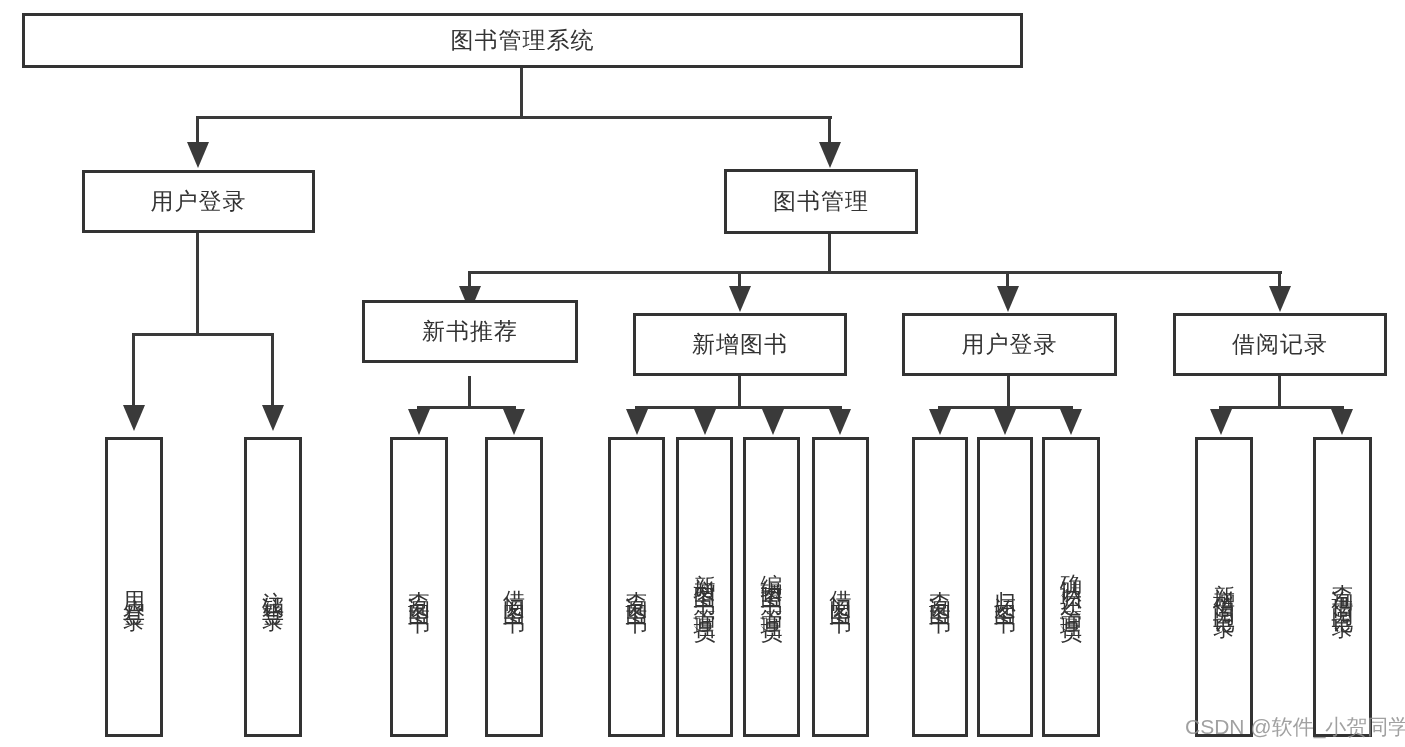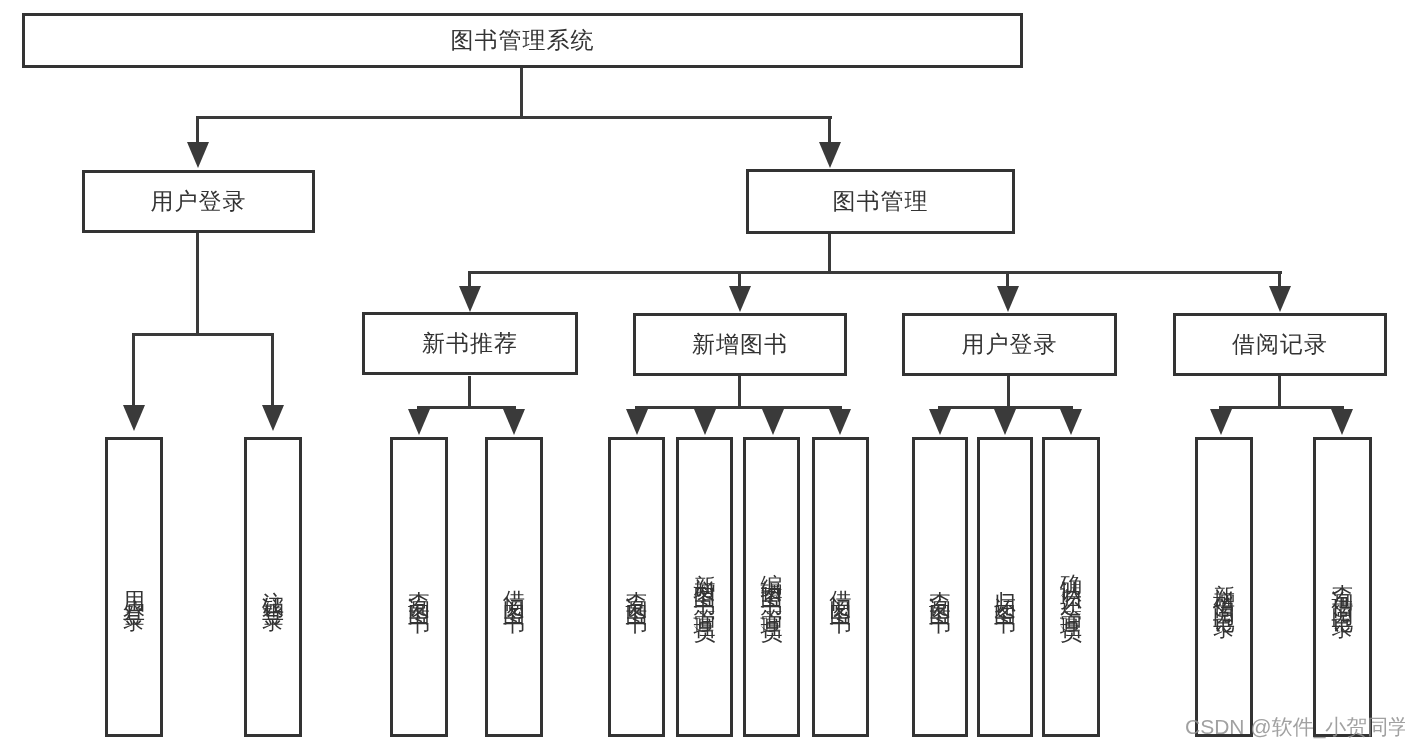--- a/index.html
+++ b/index.html
@@ -130,25 +130,25 @@
   <div class="arrow-down" style="left:1210px; top:409px;"></div>
   <div class="arrow-down" style="left:1331px; top:409px;"></div>
 
   <div class="node" style="left:22px; top:13px; width:1001px; height:55px;">
     <span>图书管理系统</span>
   </div>
 
   <div class="node" style="left:82px; top:170px; width:233px; height:63px;">
     <span>用户登录</span>
   </div>
-  <div class="node" style="left:746px; top:169px; width:269px; height:65px;">
+  <div class="node" style="left:724px; top:169px; width:194px; height:65px;">
     <span>图书管理</span>
   </div>
 
-  <div class="node" style="left:362px; top:312px; width:216px; height:63px;">
+  <div class="node" style="left:362px; top:300px; width:216px; height:63px;">
     <span>新书推荐</span>
   </div>
   <div class="node" style="left:633px; top:313px; width:214px; height:63px;">
     <span>新增图书</span>
   </div>
   <div class="node" style="left:902px; top:313px; width:215px; height:63px;">
     <span>用户登录</span>
   </div>
   <div class="node" style="left:1173px; top:313px; width:214px; height:63px;">
     <span>借阅记录</span>

